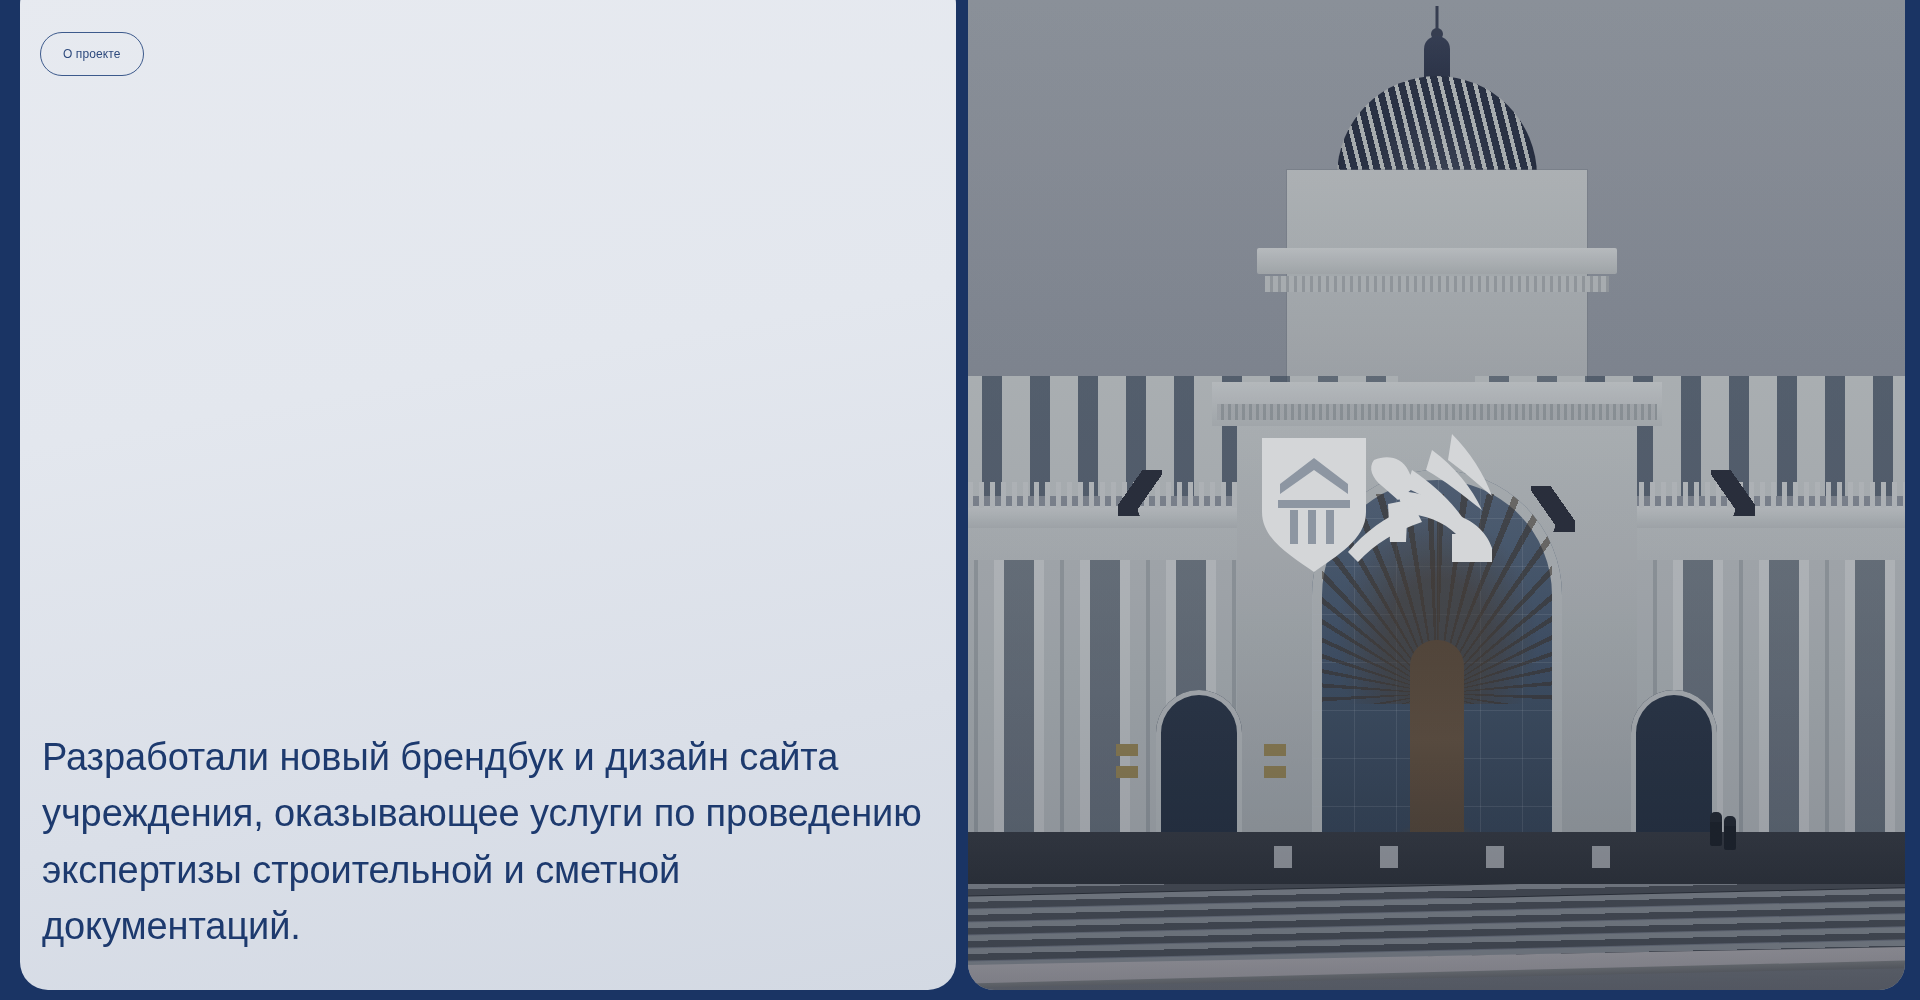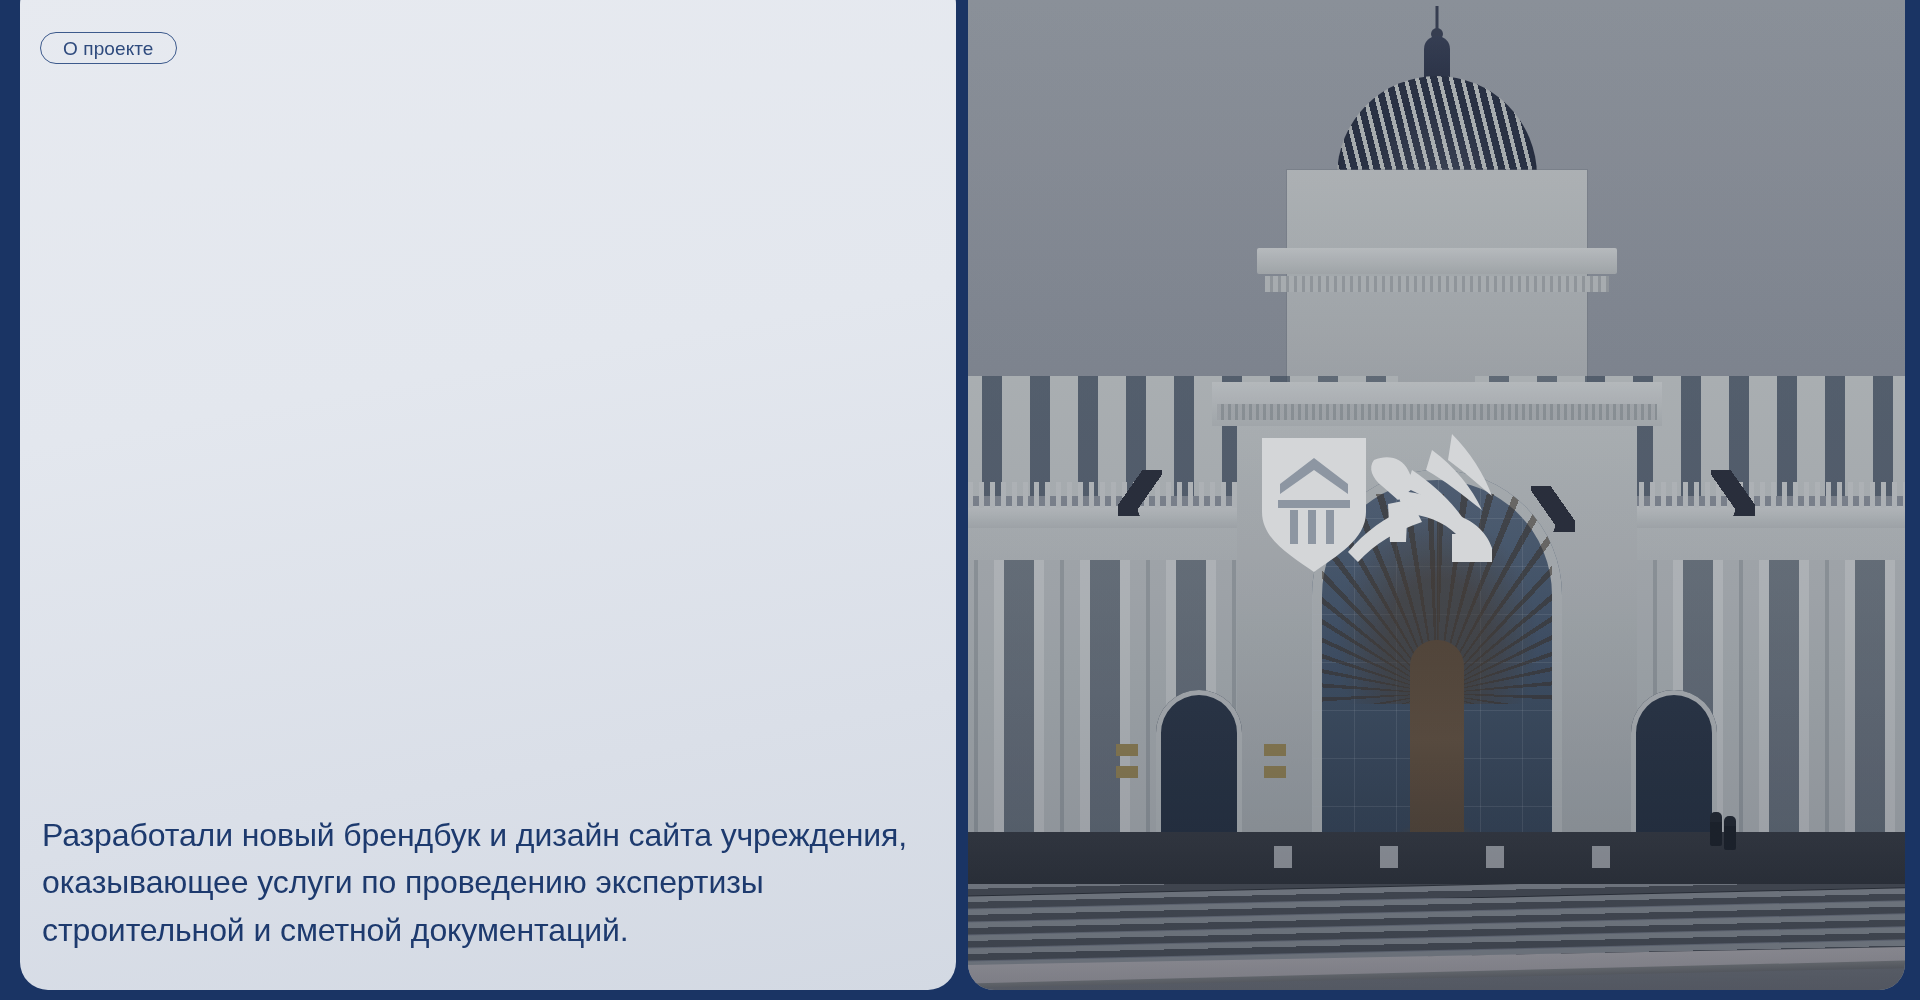--- a/index.html
+++ b/index.html
@@ -33,41 +33,41 @@
     left:0; top:24px;
     width:936px; height:990px;
   }
 
   
   .about-pill {
     position:absolute;
     left:20px; top:32px;
     display:inline-flex;
     align-items:center; justify-content:center;
-    height:32px;
+    height:44px;
     padding:0 22px;
     border:1px solid #3d5a8c;
     border-radius:999px;
     background:transparent;
     color:#2e4a7d;
-    font-size:19px;
+    font-size:12px;
     line-height:1;
     letter-spacing:.1px;
     cursor:pointer;
     white-space:nowrap;
   }
 
   
   .lead {
     position:absolute;
     left:22px;
     bottom:36px;
     width:880px;
     color:#1d3a6e;
-    font-size:32px;
+    font-size:38px;
     line-height:1.48;
     letter-spacing:-0.1px;
     font-weight:400;
   }
 
   
   .right-card {
     position:absolute;
     left:968px; top:-24px;
     width:937px; height:1014px;

